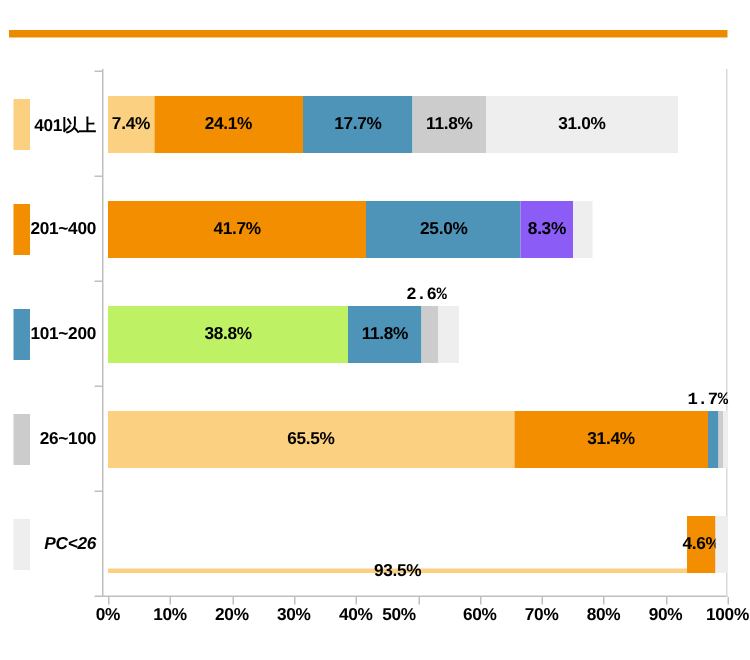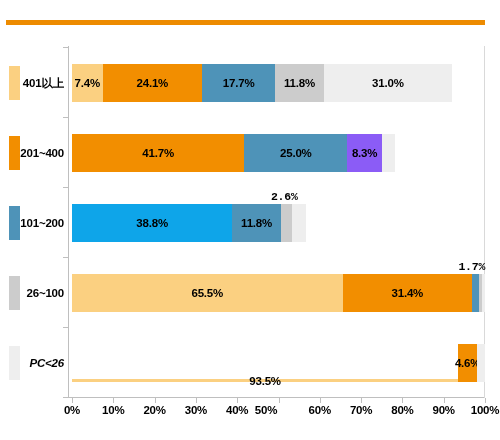--- a/index.html
+++ b/index.html
@@ -233,21 +233,21 @@
       </div>
       <div class="seg" style="width: 103.25px; background: rgb(78, 147, 184);">
         <span class="seg-label">25.0%</span>
       </div>
       <div class="seg" style="width: 34.279px; background: #8b5cf6;">
         <span class="seg-label">8.3%</span>
       </div>
       <div class="seg" style="width: 12.803px; background: rgb(238, 238, 238);"></div>
     </div>
     <div class="bar-row" style="top: 158px; width: 413px; height: 38px;">
-      <div class="seg" style="width: 160.244px; background: #0ea5e9;">
+      <div class="seg" style="width: 160.244px; background: #bef264;">
         <span class="seg-label">38.8%</span>
       </div>
       <div class="seg" style="width: 48.734px; background: rgb(78, 147, 184);">
         <span class="seg-label">11.8%</span>
       </div>
       <div class="seg" style="width: 10.738px; background: rgb(204, 204, 204);">
         <span class="seg-label outside shift-left">2.6%</span>
       </div>
       <div class="seg" style="width: 14.042px; background: rgb(238, 238, 238);"></div>
     </div>

